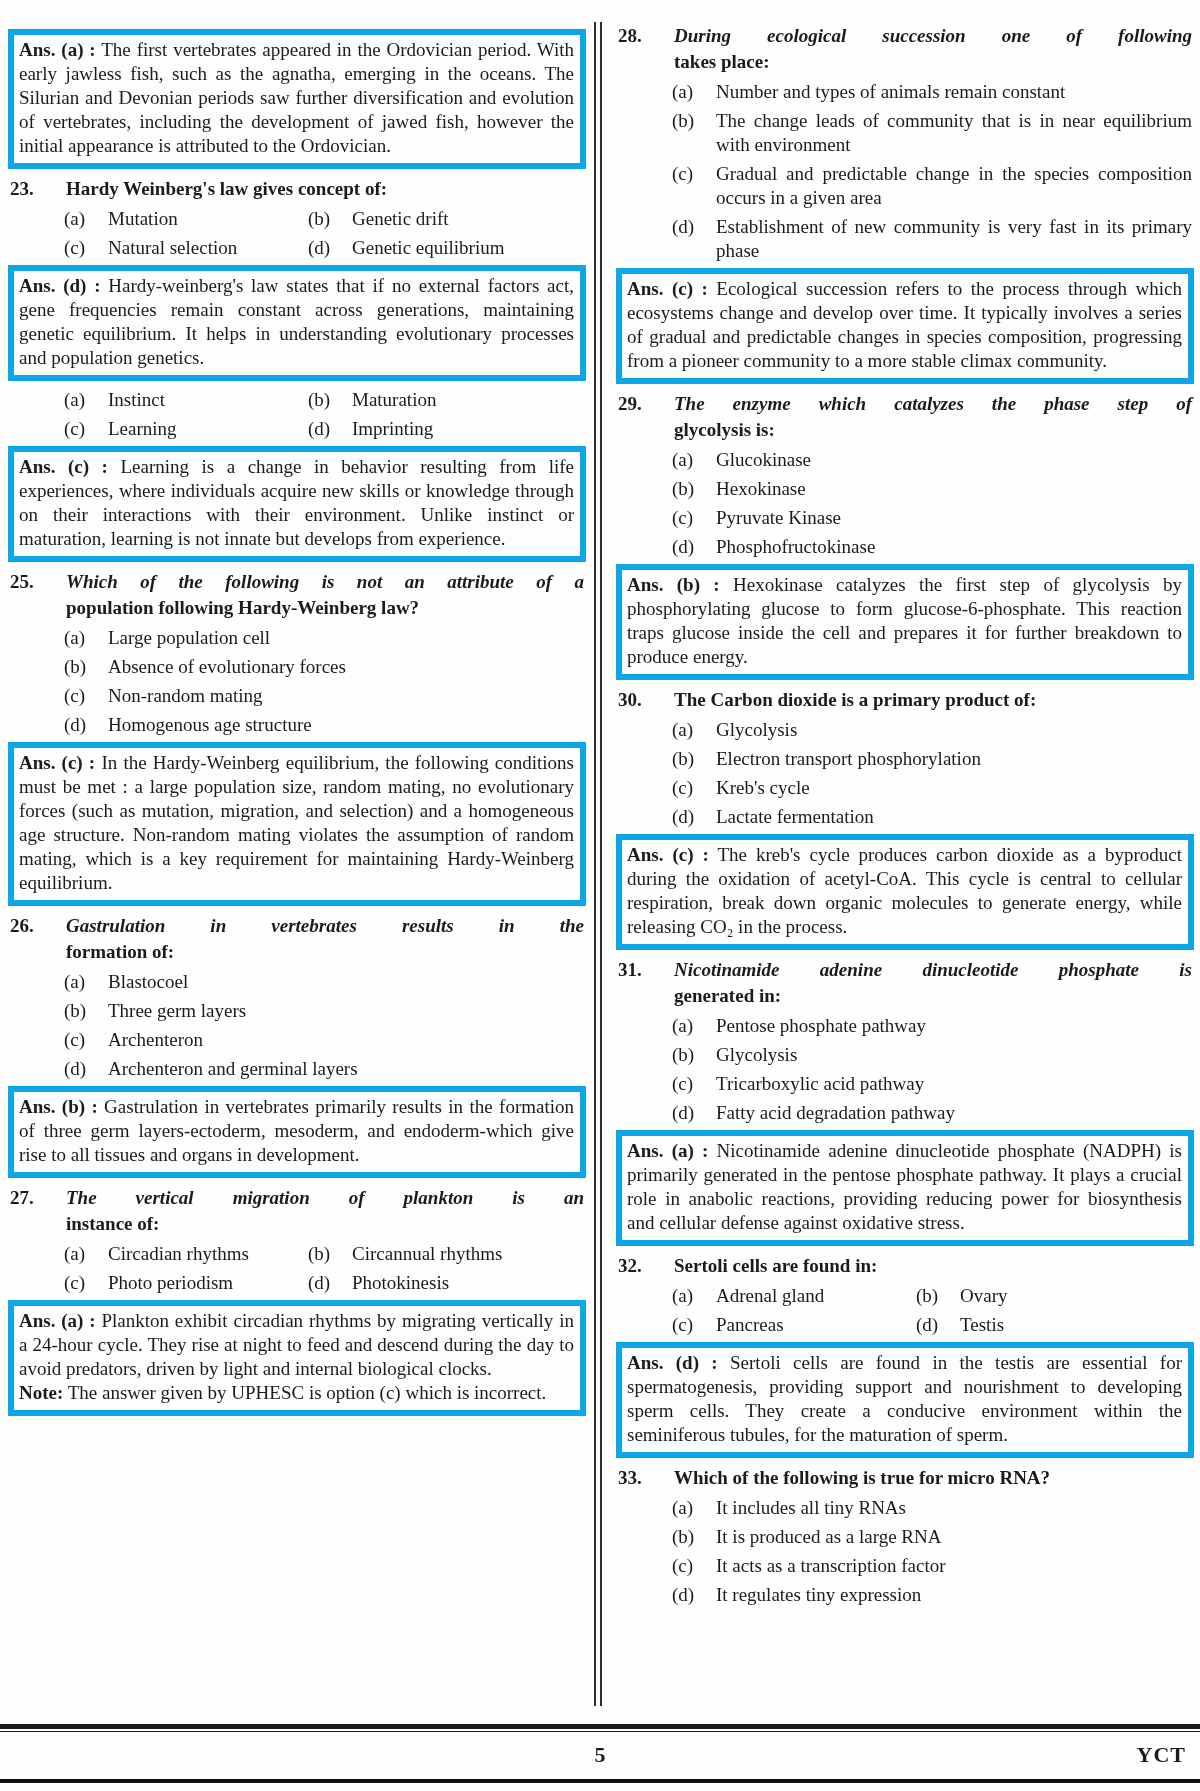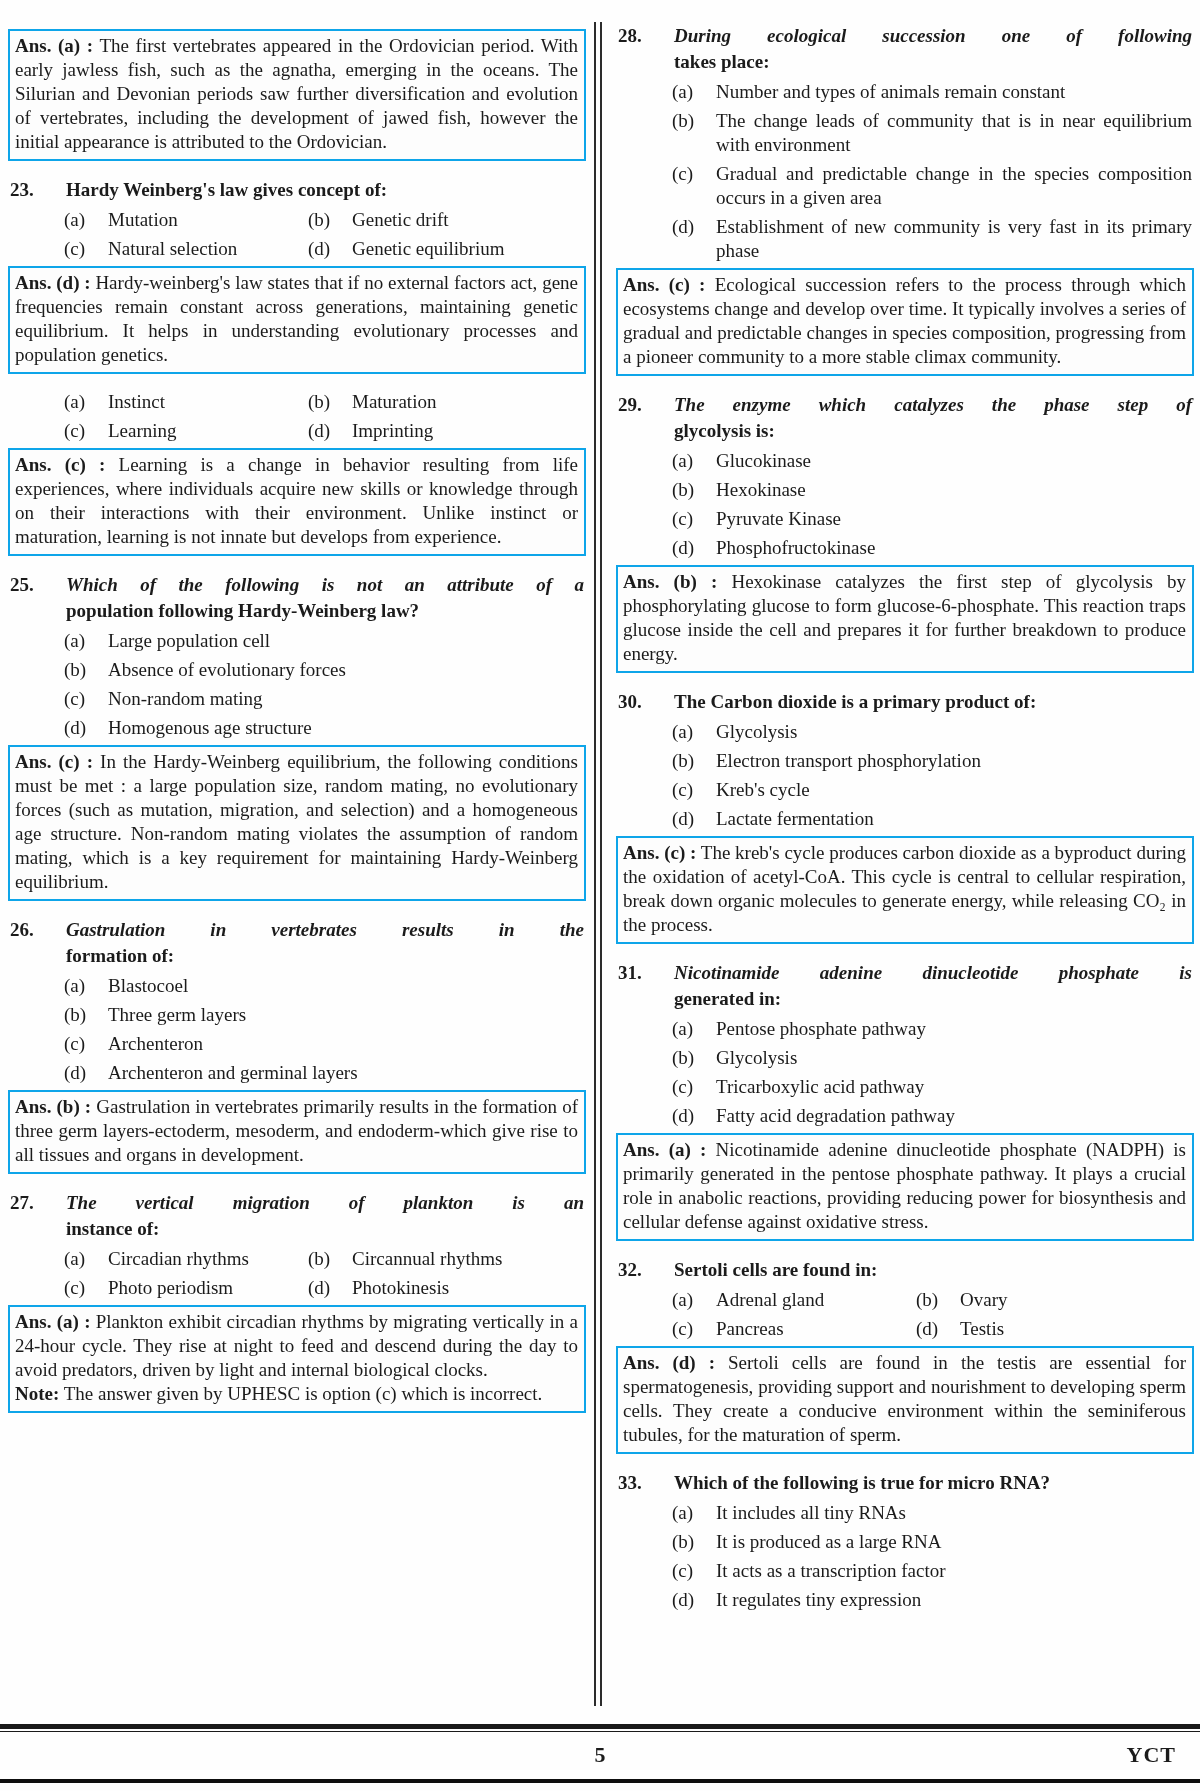--- a/index.html
+++ b/index.html
@@ -21,29 +21,29 @@
   .q-title{flex:1;padding-right:2px;}
   .q-title .jline{display:block;text-align:justify;text-align-last:justify;font-style:italic;}
   .q-title .lline{display:block;}
   .options{margin-top:4px;padding-left:56px;}
   .opt-row{margin:5px 0;line-height:24px;}
   .opt-row.grid2{display:grid;grid-template-columns:244px 1fr;}
   .opt{display:flex;}
   .opt-letter{flex:none;width:44px;}
   .opt-text{flex:1;text-align:justify;padding-right:2px;}
   
-  .ans-box{border:2px solid #0ea5e9;background:#fdfdfd;padding:3px 6px 5px 5px;margin:5px 0 16px;}
+  .ans-box{border:6px solid #0ea5e9;background:#fdfdfd;padding:3px 6px 5px 5px;margin:5px 0 7px;}
   .ans-p{margin:0;text-align:justify;line-height:24px;}
   .ans-prefix{font-weight:bold;}
   
   .footer{position:absolute;left:0;right:0;top:1724px;}
   .footer-rule{height:2px;border-top:5px solid #191919;border-bottom:1px solid #191919;}
   .footer-row{position:relative;height:40px;margin-top:4px;font-weight:bold;font-size:22px;}
   .page-num{position:absolute;left:0;right:0;text-align:center;top:6px;}
-  .publisher{position:absolute;right:24px;top:6px;letter-spacing:1px;}
+  .publisher{position:absolute;right:14px;top:6px;letter-spacing:1px;}
   .bottom-strip{position:absolute;left:0;right:0;top:1779px;height:4px;background:#0e0e0e;}
 </style>
 </head>
 <body>
 
 <div class="page">
   <div class="cols">
     <div class="col col-left">
         <div class="ans-box">
           <p class="ans-p"><b class="ans-prefix">Ans. (a) :</b> The first vertebrates appeared in the Ordovician period. With early jawless fish, such as the agnatha, emerging in the oceans. The Silurian and Devonian periods saw further diversification and evolution of vertebrates, including the development of jawed fish, however the initial appearance is attributed to the Ordovician.</p>

